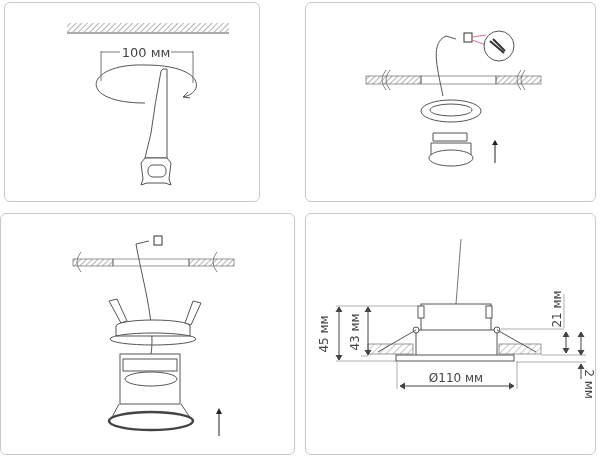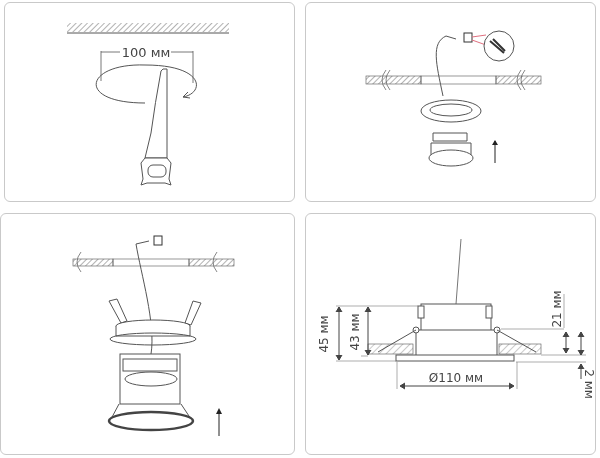--- a/index.html
+++ b/index.html
@@ -1,18 +1,18 @@
 <!DOCTYPE html>
 <html><head>
 <meta charset="utf-8">
 <style>
   html,body{margin:0;padding:0;background:#fff;}
   body{width:600px;height:458px;position:relative;overflow:hidden;font-family:"Liberation Sans",sans-serif;}
   .panel{position:absolute;border:1px solid #c9c9c9;border-radius:6px;background:#fff;box-sizing:border-box;}
-  #p1{left:4px;top:2px;width:291px;height:200px;}
+  #p1{left:4px;top:2px;width:256px;height:200px;}
   #p2{left:305px;top:2px;width:291px;height:200px;}
   #p3{left:0px;top:213px;width:295px;height:242px;}
   #p4{left:305px;top:213px;width:291px;height:242px;}
   svg{position:absolute;left:0;top:0;}
   .lbl{font-family:"DejaVu Sans",sans-serif;fill:#444;}
 </style>
 </head>
 <body>
 
 <div class="panel" id="p1">

